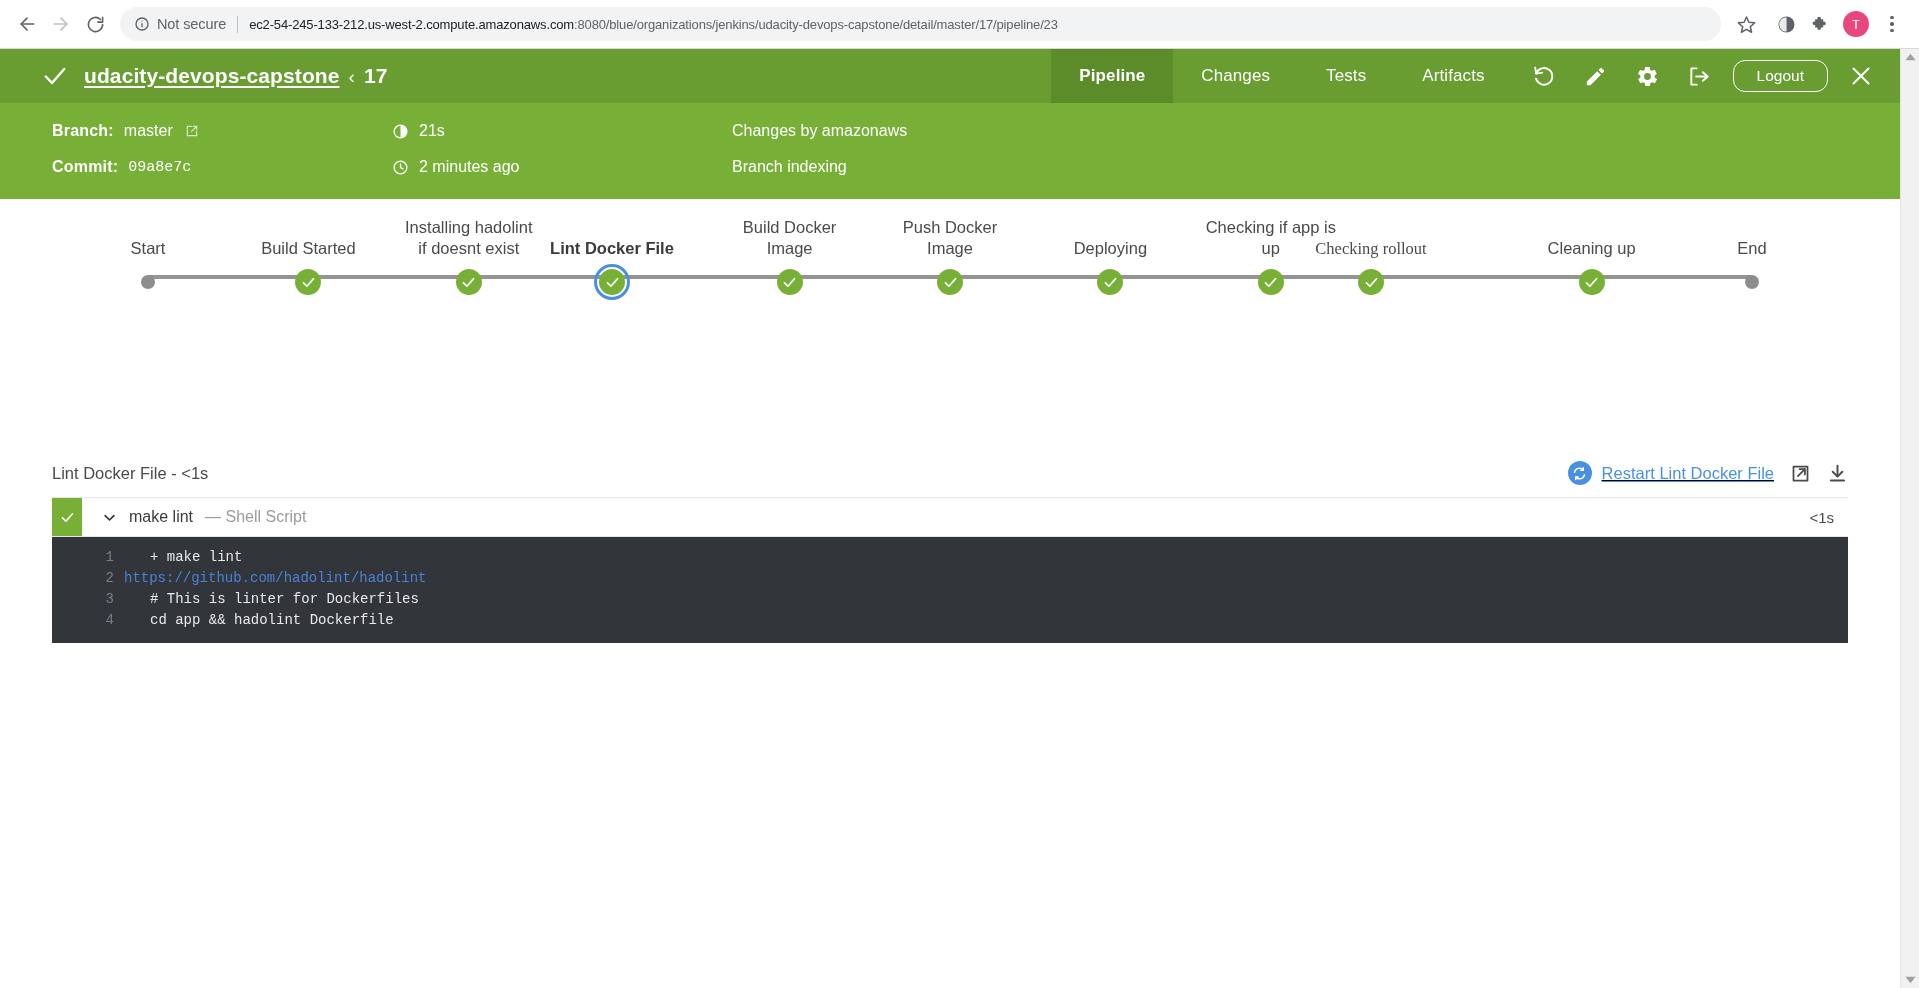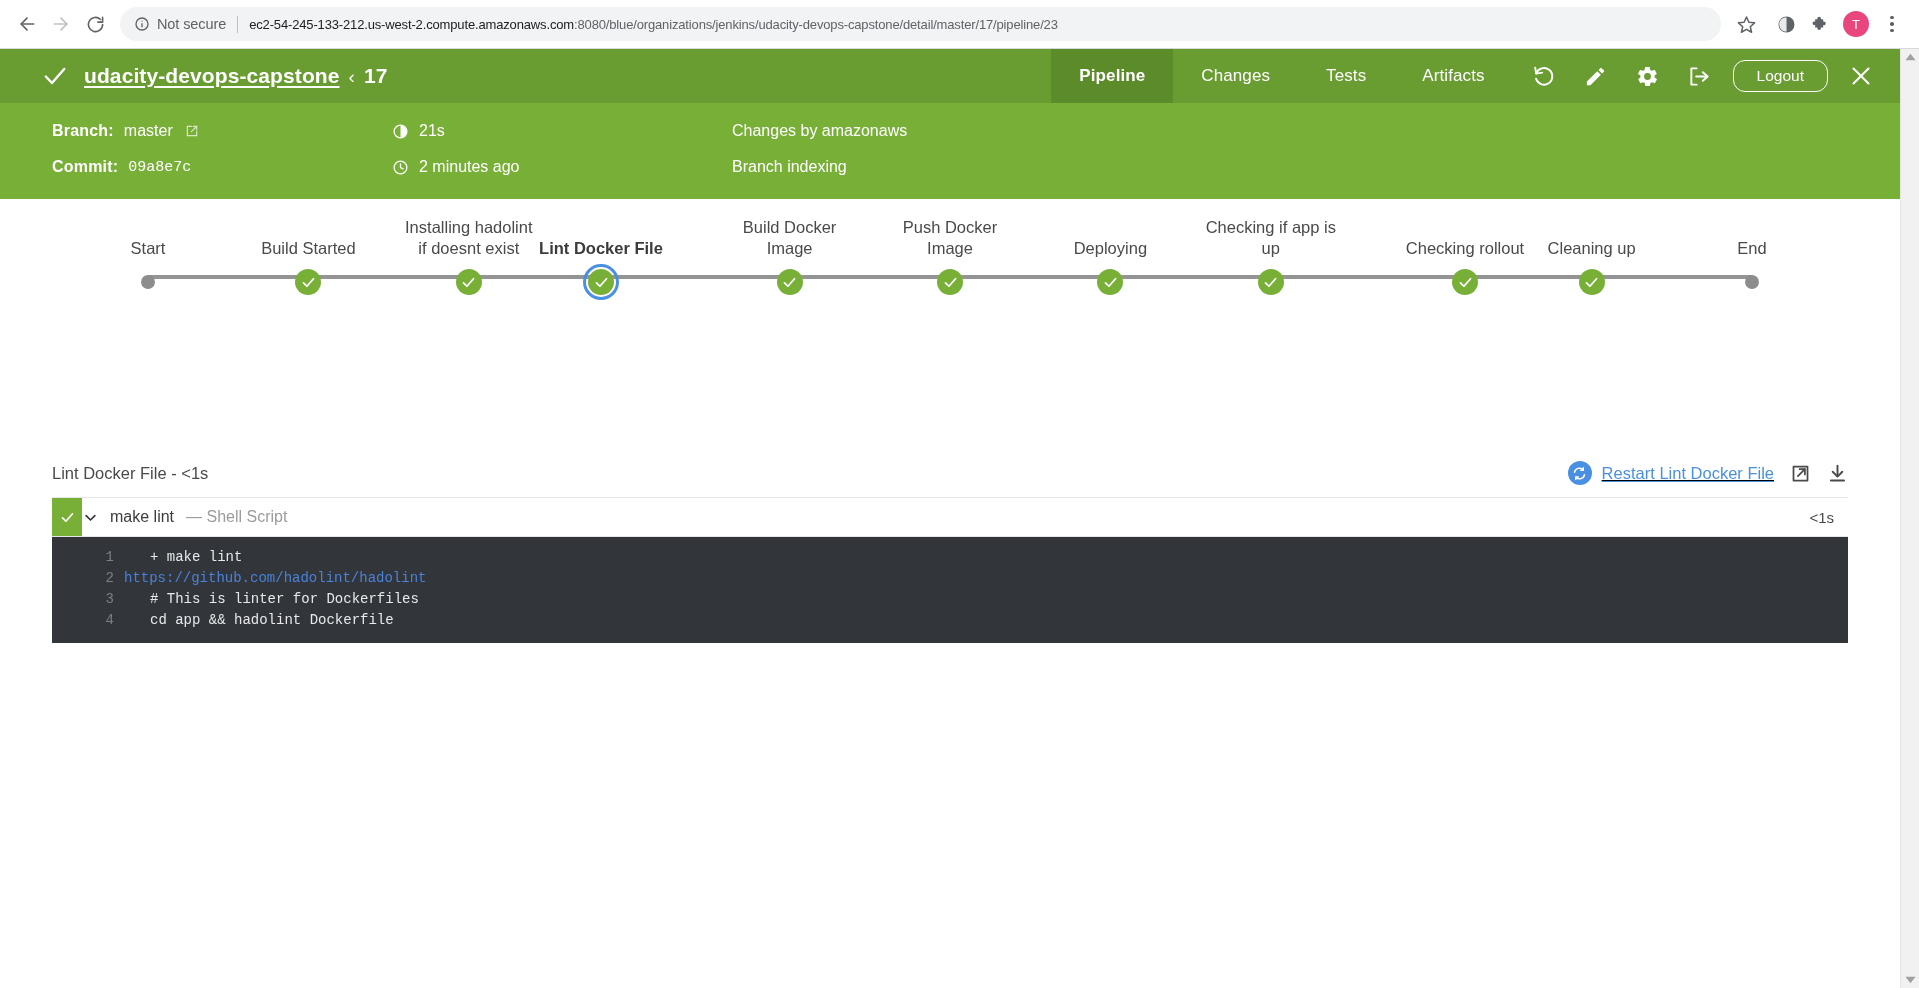--- a/index.html
+++ b/index.html
@@ -239,21 +239,21 @@
     height: 40px;
   }
   .step-status {
     width: 30px; background:#78b037;
     display:flex; align-items:center; justify-content:center;
     color:#fff; flex: 0 0 auto;
   }
   .step-main {
     flex: 1 1 auto;
     display:flex; align-items:center;
-    padding: 0 1px;
+    padding: 0 20px;
     gap: 12px;
     min-width: 0;
   }
   .chev { color:#333; display:flex; }
   .step-name { font-size: 16px; color:#3b3b3b; }
   .step-type { font-size: 16px; color:#9b9b9b; }
   .step-dur { font-size: 15px; color:#4a4a4a; padding-right: 14px; display:flex; align-items:center; }
 
   .console {
     background: #32353a;
@@ -489,21 +489,21 @@
               <span>Installing hadolint<br>if doesnt exist</span>
             </div>
             <div class="node-wrap">
               <div class="node" style="background: rgb(120, 176, 55);">
                 <svg width="15" height="15" viewBox="0 0 24 24" fill="none" stroke="#fff" stroke-width="2.8" stroke-linecap="round" stroke-linejoin="round">
                   <polyline points="4 12.5 9.5 18 20 6"></polyline>
                 </svg>
               </div>
             </div>
           </div>
-          <div class="stage selected" style="left: 501px;">
+          <div class="stage selected" style="left: 512px;">
             <div class="stage-label">
               <span>Lint Docker File</span>
             </div>
             <div class="node-wrap">
               <div class="node-ring" style="border-color: rgb(74, 144, 226);"></div>
               <div class="node" style="background: rgb(120, 176, 55);">
                 <svg width="15" height="15" viewBox="0 0 24 24" fill="none" stroke="#fff" stroke-width="2.8" stroke-linecap="round" stroke-linejoin="round">
                   <polyline points="4 12.5 9.5 18 20 6"></polyline>
                 </svg>
               </div>
@@ -550,21 +550,21 @@
               <span>Checking if app is<br>up</span>
             </div>
             <div class="node-wrap">
               <div class="node" style="background: rgb(120, 176, 55);">
                 <svg width="15" height="15" viewBox="0 0 24 24" fill="none" stroke="#fff" stroke-width="2.8" stroke-linecap="round" stroke-linejoin="round">
                   <polyline points="4 12.5 9.5 18 20 6"></polyline>
                 </svg>
               </div>
             </div>
           </div>
-          <div class="stage" style="left: 1365px;">
+          <div class="stage" style="left: 1271px; font-family: Liberation Serif, serif;">
             <div class="stage-label">
               <span>Checking rollout</span>
             </div>
             <div class="node-wrap">
               <div class="node" style="background: rgb(120, 176, 55);">
                 <svg width="15" height="15" viewBox="0 0 24 24" fill="none" stroke="#fff" stroke-width="2.8" stroke-linecap="round" stroke-linejoin="round">
                   <polyline points="4 12.5 9.5 18 20 6"></polyline>
                 </svg>
               </div>
             </div>

